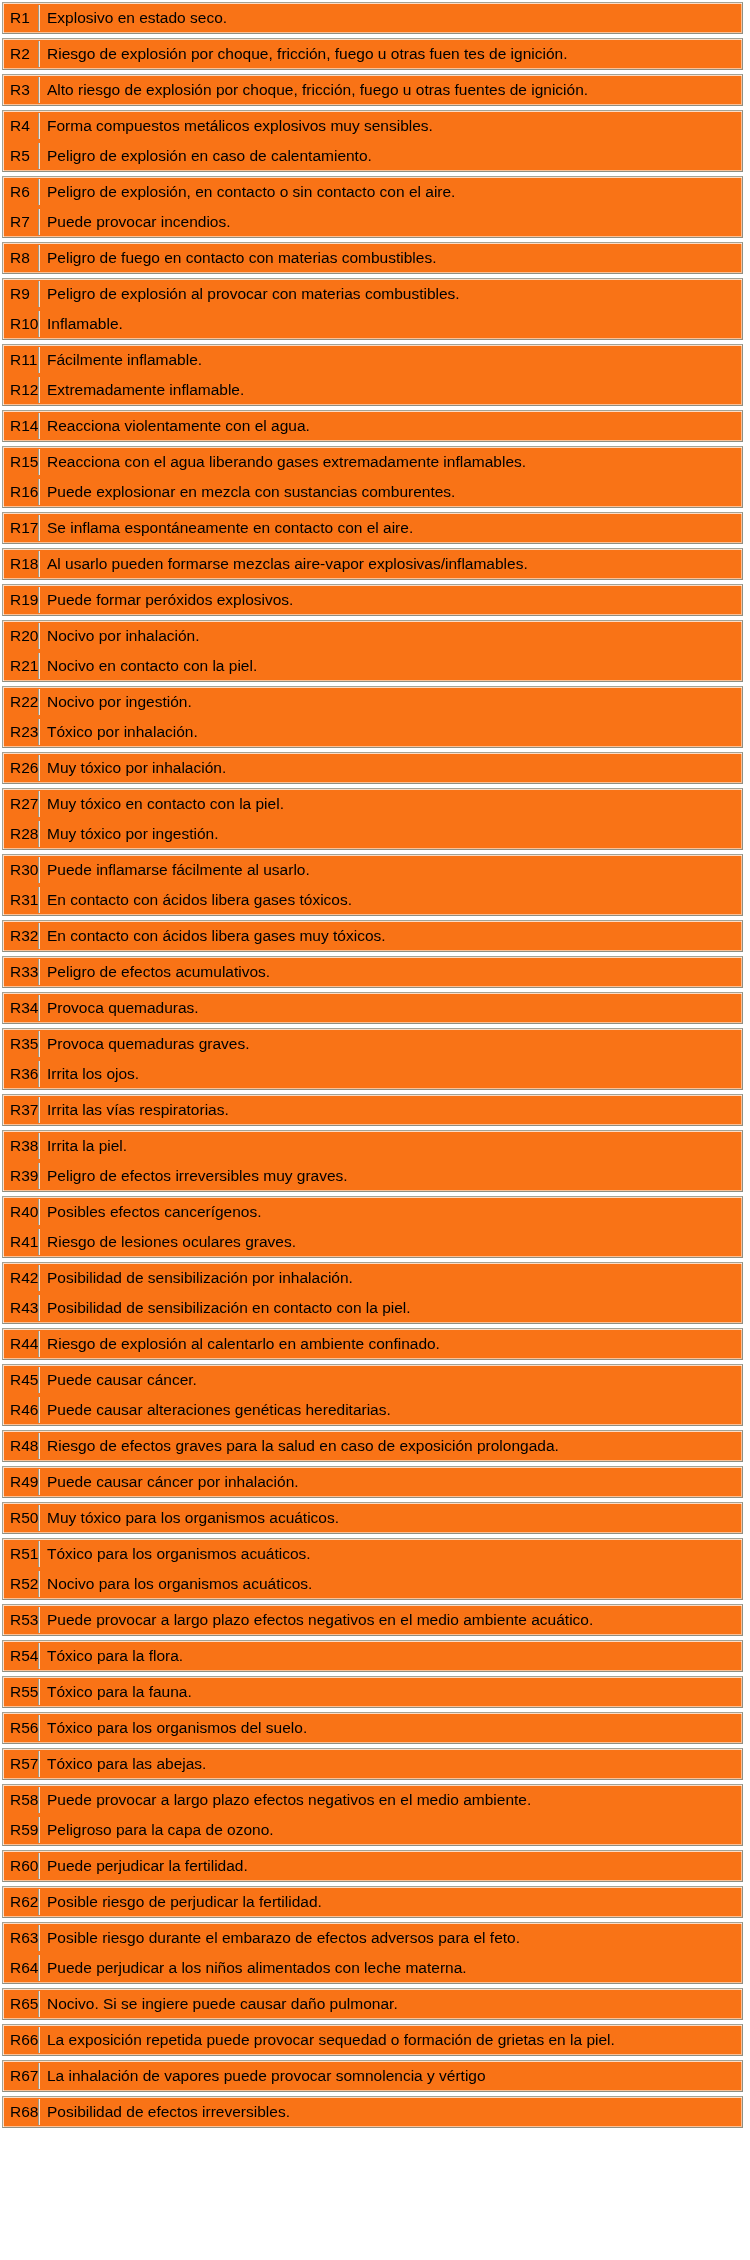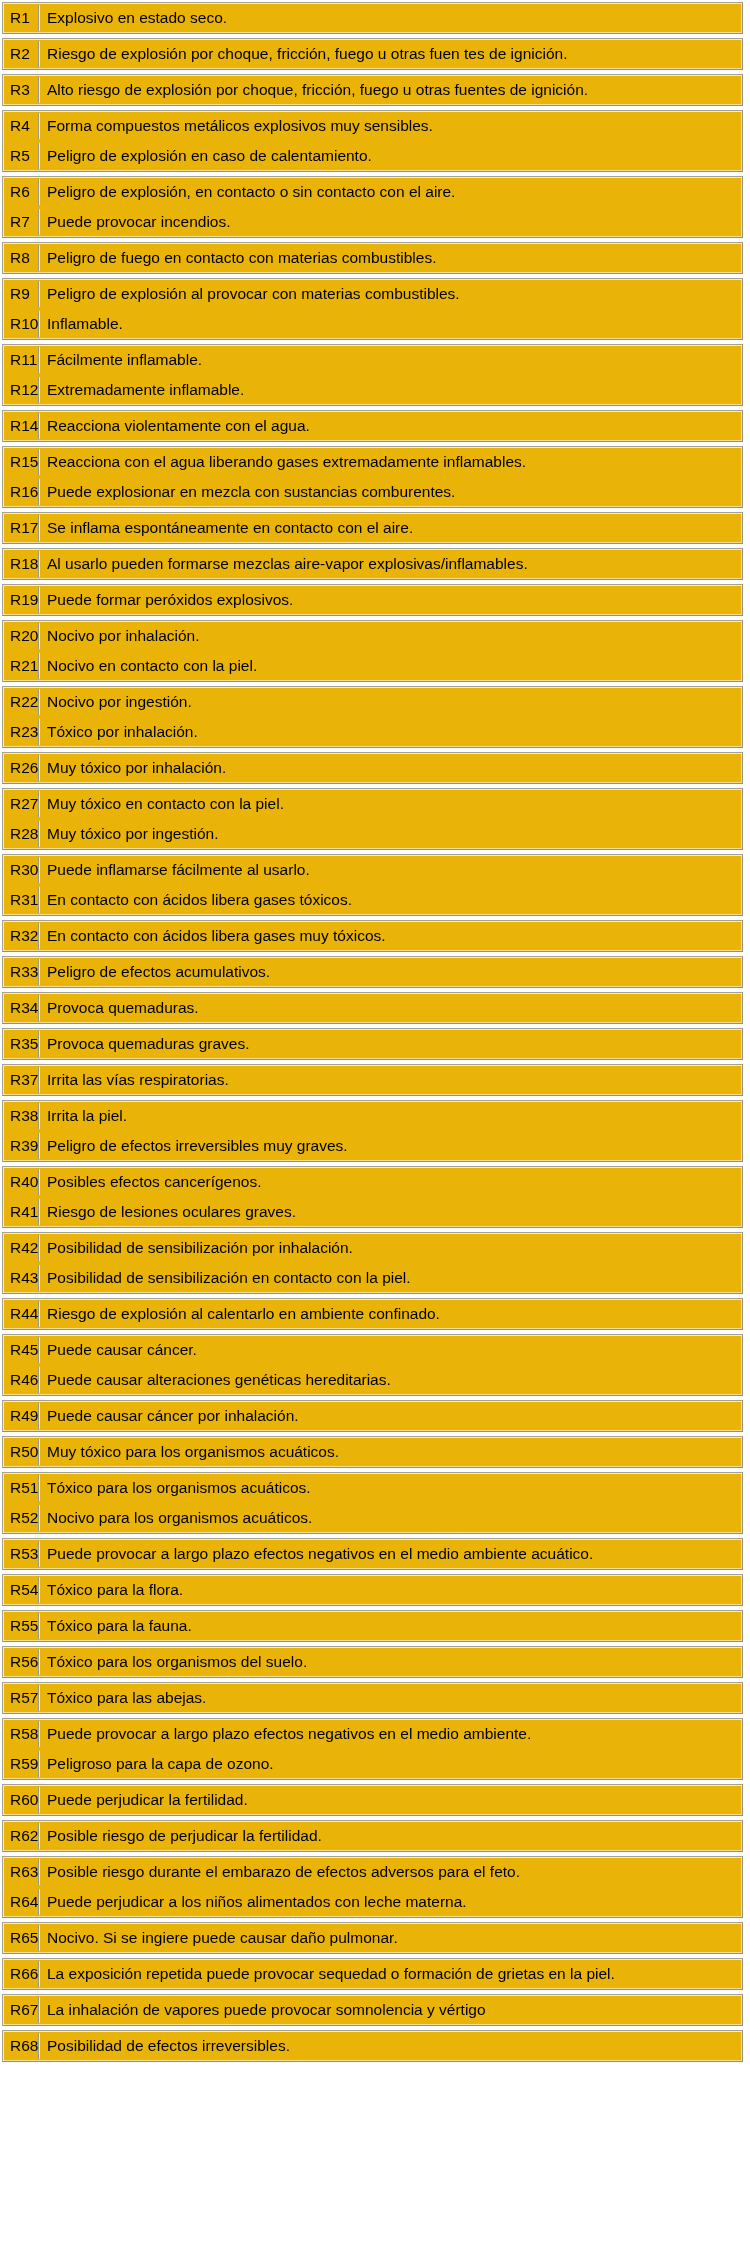--- a/index.html
+++ b/index.html
@@ -8,21 +8,21 @@
     background: #ffffff;
     font-family: "Liberation Sans", "DejaVu Sans", sans-serif;
     font-size: 15.5px;
     color: #000000;
   }
   #rlist {
     width: 741px;
     margin: 2px 0 0 2px;
   }
   .group {
-    background: #eab308;
+    background: #f97316;
     border: 1px solid;
     border-color: #a3a396 #8f8f82 #8f8f82 #a3a396;
     box-shadow: inset 1px 1px 0 rgba(255,255,255,0.75), inset -1px -1px 0 rgba(255,255,255,0.55);
     margin-bottom: 4px;
   }
   .row {
     display: flex;
     align-items: center;
   }
   .code {
@@ -214,20 +214,24 @@
       <div class="row">
         <div class="code">R34</div>
         <div class="desc">Provoca quemaduras.</div>
       </div>
     </div>
     <div class="group">
       <div class="row">
         <div class="code">R35</div>
         <div class="desc">Provoca quemaduras graves.</div>
       </div>
+      <div class="row">
+        <div class="code">R36</div>
+        <div class="desc">Irrita los ojos.</div>
+      </div>
     </div>
     <div class="group">
       <div class="row">
         <div class="code">R37</div>
         <div class="desc">Irrita las vías respiratorias.</div>
       </div>
     </div>
     <div class="group">
       <div class="row">
         <div class="code">R38</div>
@@ -265,20 +269,26 @@
       </div>
     </div>
     <div class="group">
       <div class="row">
         <div class="code">R45</div>
         <div class="desc">Puede causar cáncer.</div>
       </div>
       <div class="row">
         <div class="code">R46</div>
         <div class="desc">Puede causar alteraciones genéticas hereditarias.</div>
+      </div>
+    </div>
+    <div class="group">
+      <div class="row">
+        <div class="code">R48</div>
+        <div class="desc">Riesgo de efectos graves para la salud en caso de exposición prolongada.</div>
       </div>
     </div>
     <div class="group">
       <div class="row">
         <div class="code">R49</div>
         <div class="desc">Puede causar cáncer por inhalación.</div>
       </div>
     </div>
     <div class="group">
       <div class="row">

